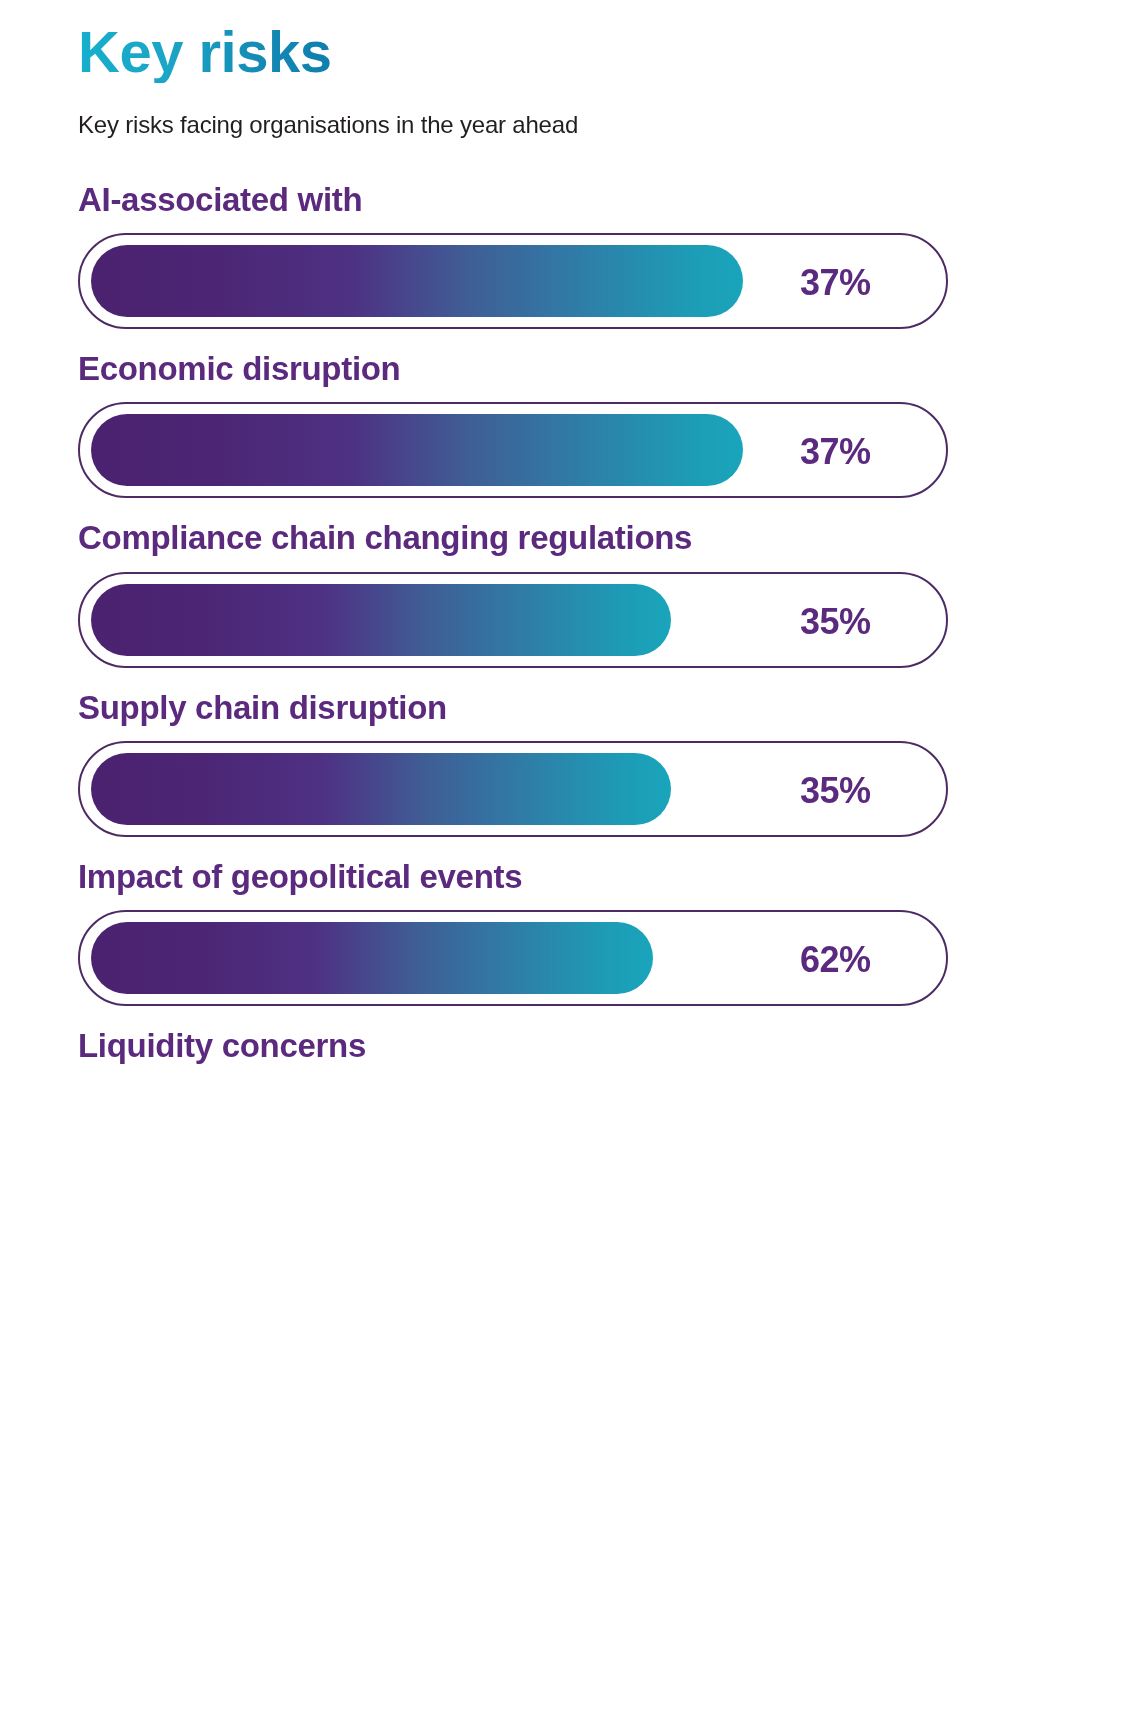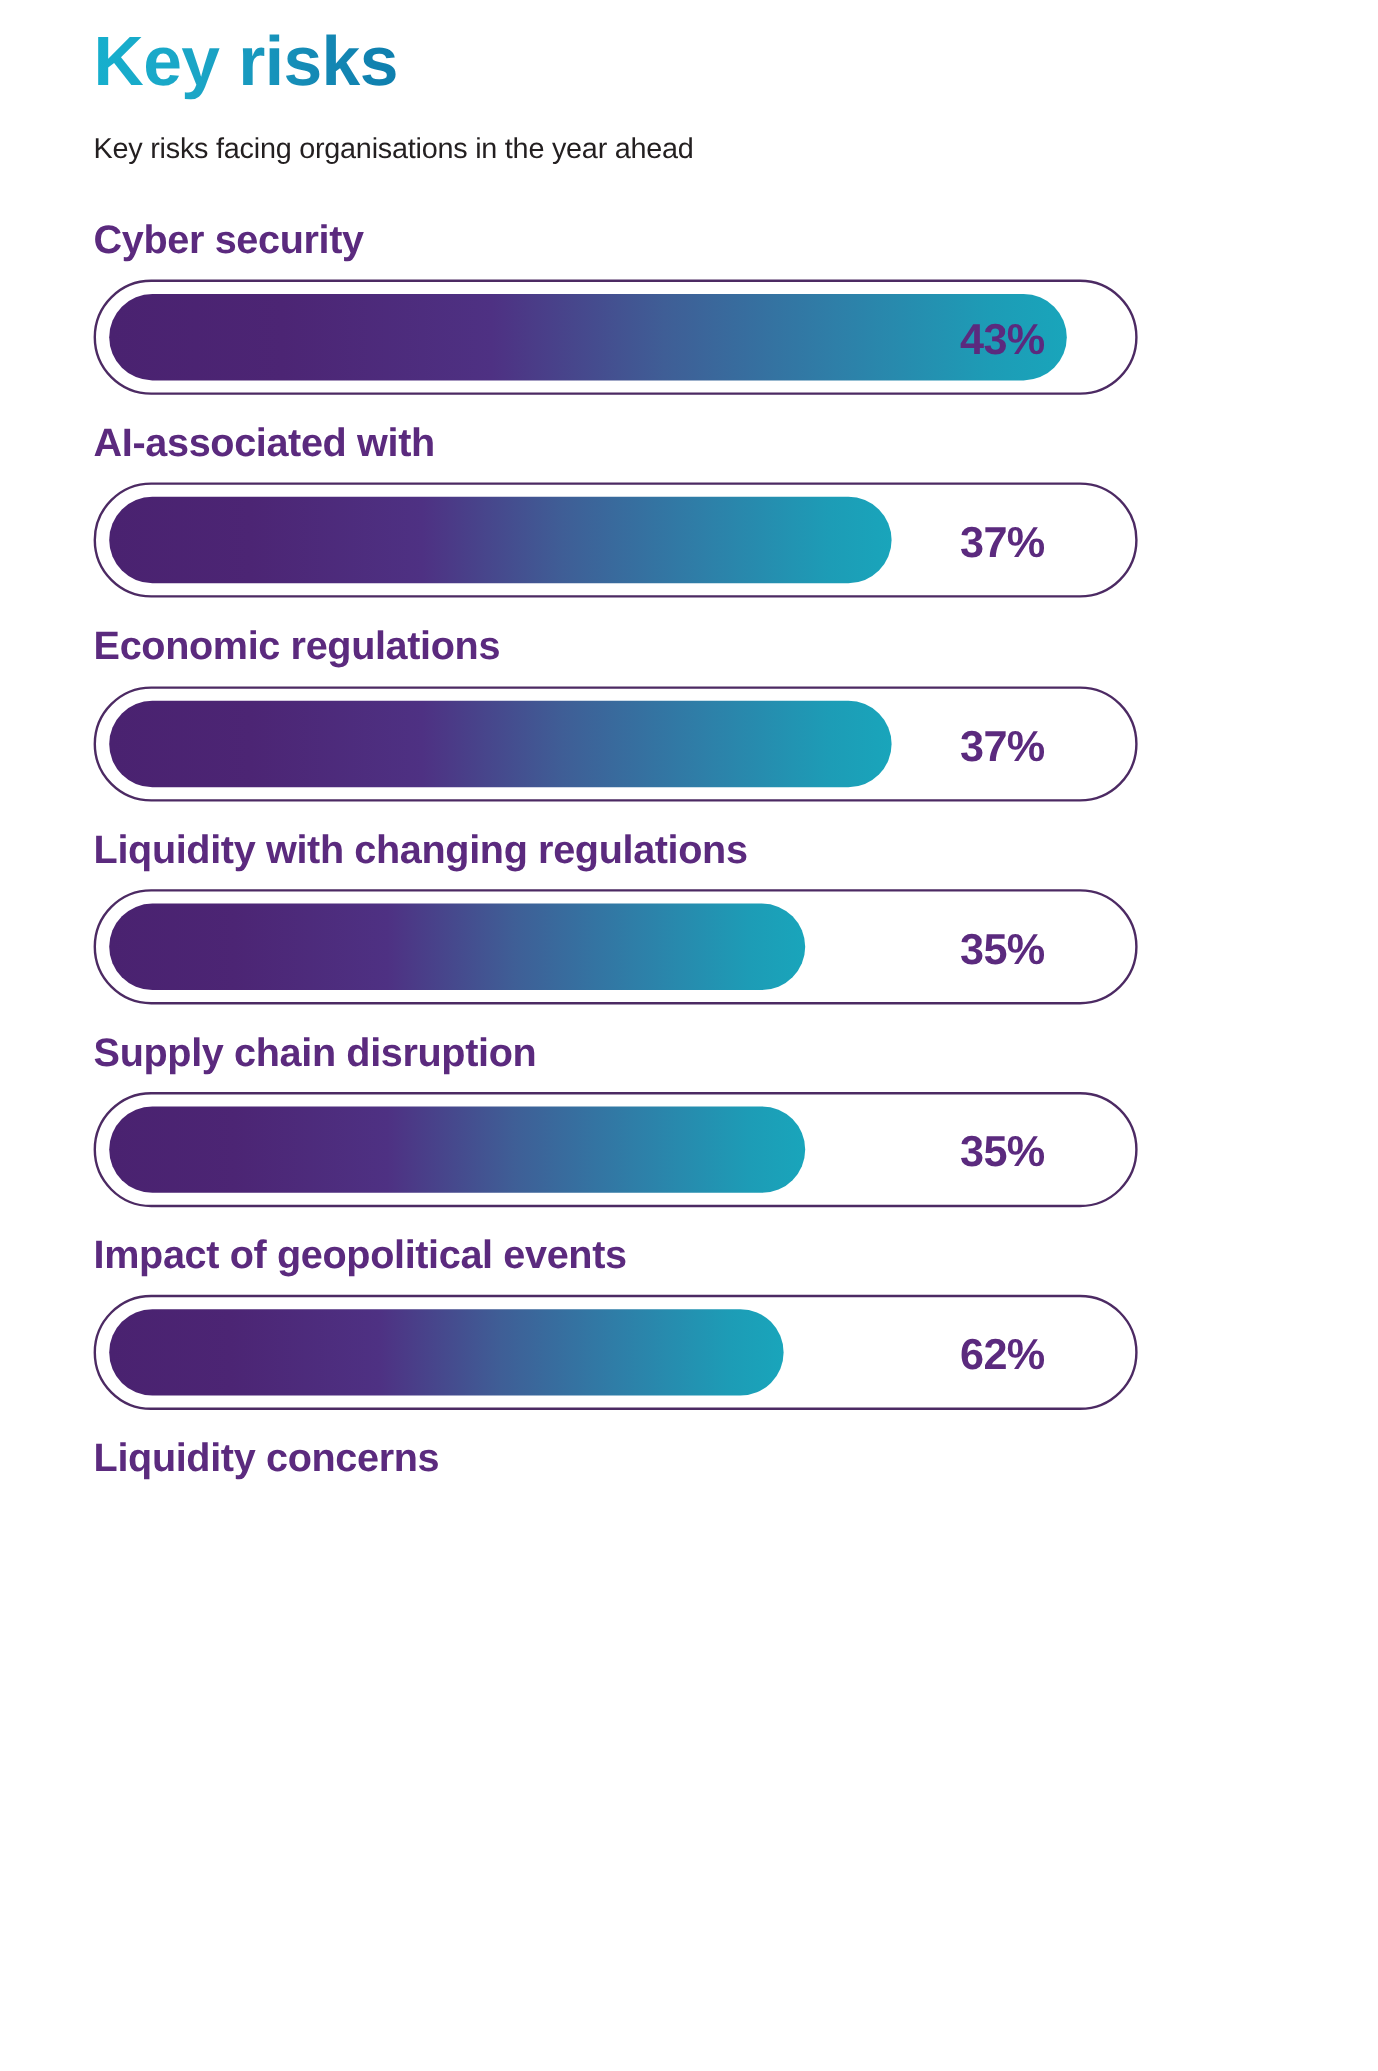--- a/index.html
+++ b/index.html
@@ -117,52 +117,43 @@
 
 <div id="page">
 
   <div class="header">
     <h1 class="page-title">Key risks</h1>
     <p class="page-subtitle">Key risks facing organisations in the year ahead</p>
   </div>
 
   <div class="chart">
 
-    <div class="risk-row">
-      <div class="risk-label">Cyber security</div>
-      <div class="bar-line">
-        <div class="bar-track">
-          <div class="bar-fill" style="width: 798px;"></div>
-          <div class="bar-value">43%</div>
-        </div>
-      </div>
-    </div>
 
     <div class="risk-row">
       <div class="risk-label">AI-associated with</div>
       <div class="bar-line">
         <div class="bar-track">
           <div class="bar-fill" style="width: 652px;"></div>
           <div class="bar-value">37%</div>
         </div>
       </div>
     </div>
 
     <div class="risk-row">
-      <div class="risk-label">Economic regulations</div>
+      <div class="risk-label">Economic disruption</div>
       <div class="bar-line">
         <div class="bar-track">
           <div class="bar-fill" style="width: 652px;"></div>
           <div class="bar-value">37%</div>
         </div>
       </div>
     </div>
 
     <div class="risk-row">
-      <div class="risk-label">Liquidity with changing regulations</div>
+      <div class="risk-label">Compliance chain changing regulations</div>
       <div class="bar-line">
         <div class="bar-track">
           <div class="bar-fill" style="width: 580px;"></div>
           <div class="bar-value">35%</div>
         </div>
       </div>
     </div>
 
     <div class="risk-row">
       <div class="risk-label">Supply chain disruption</div>

